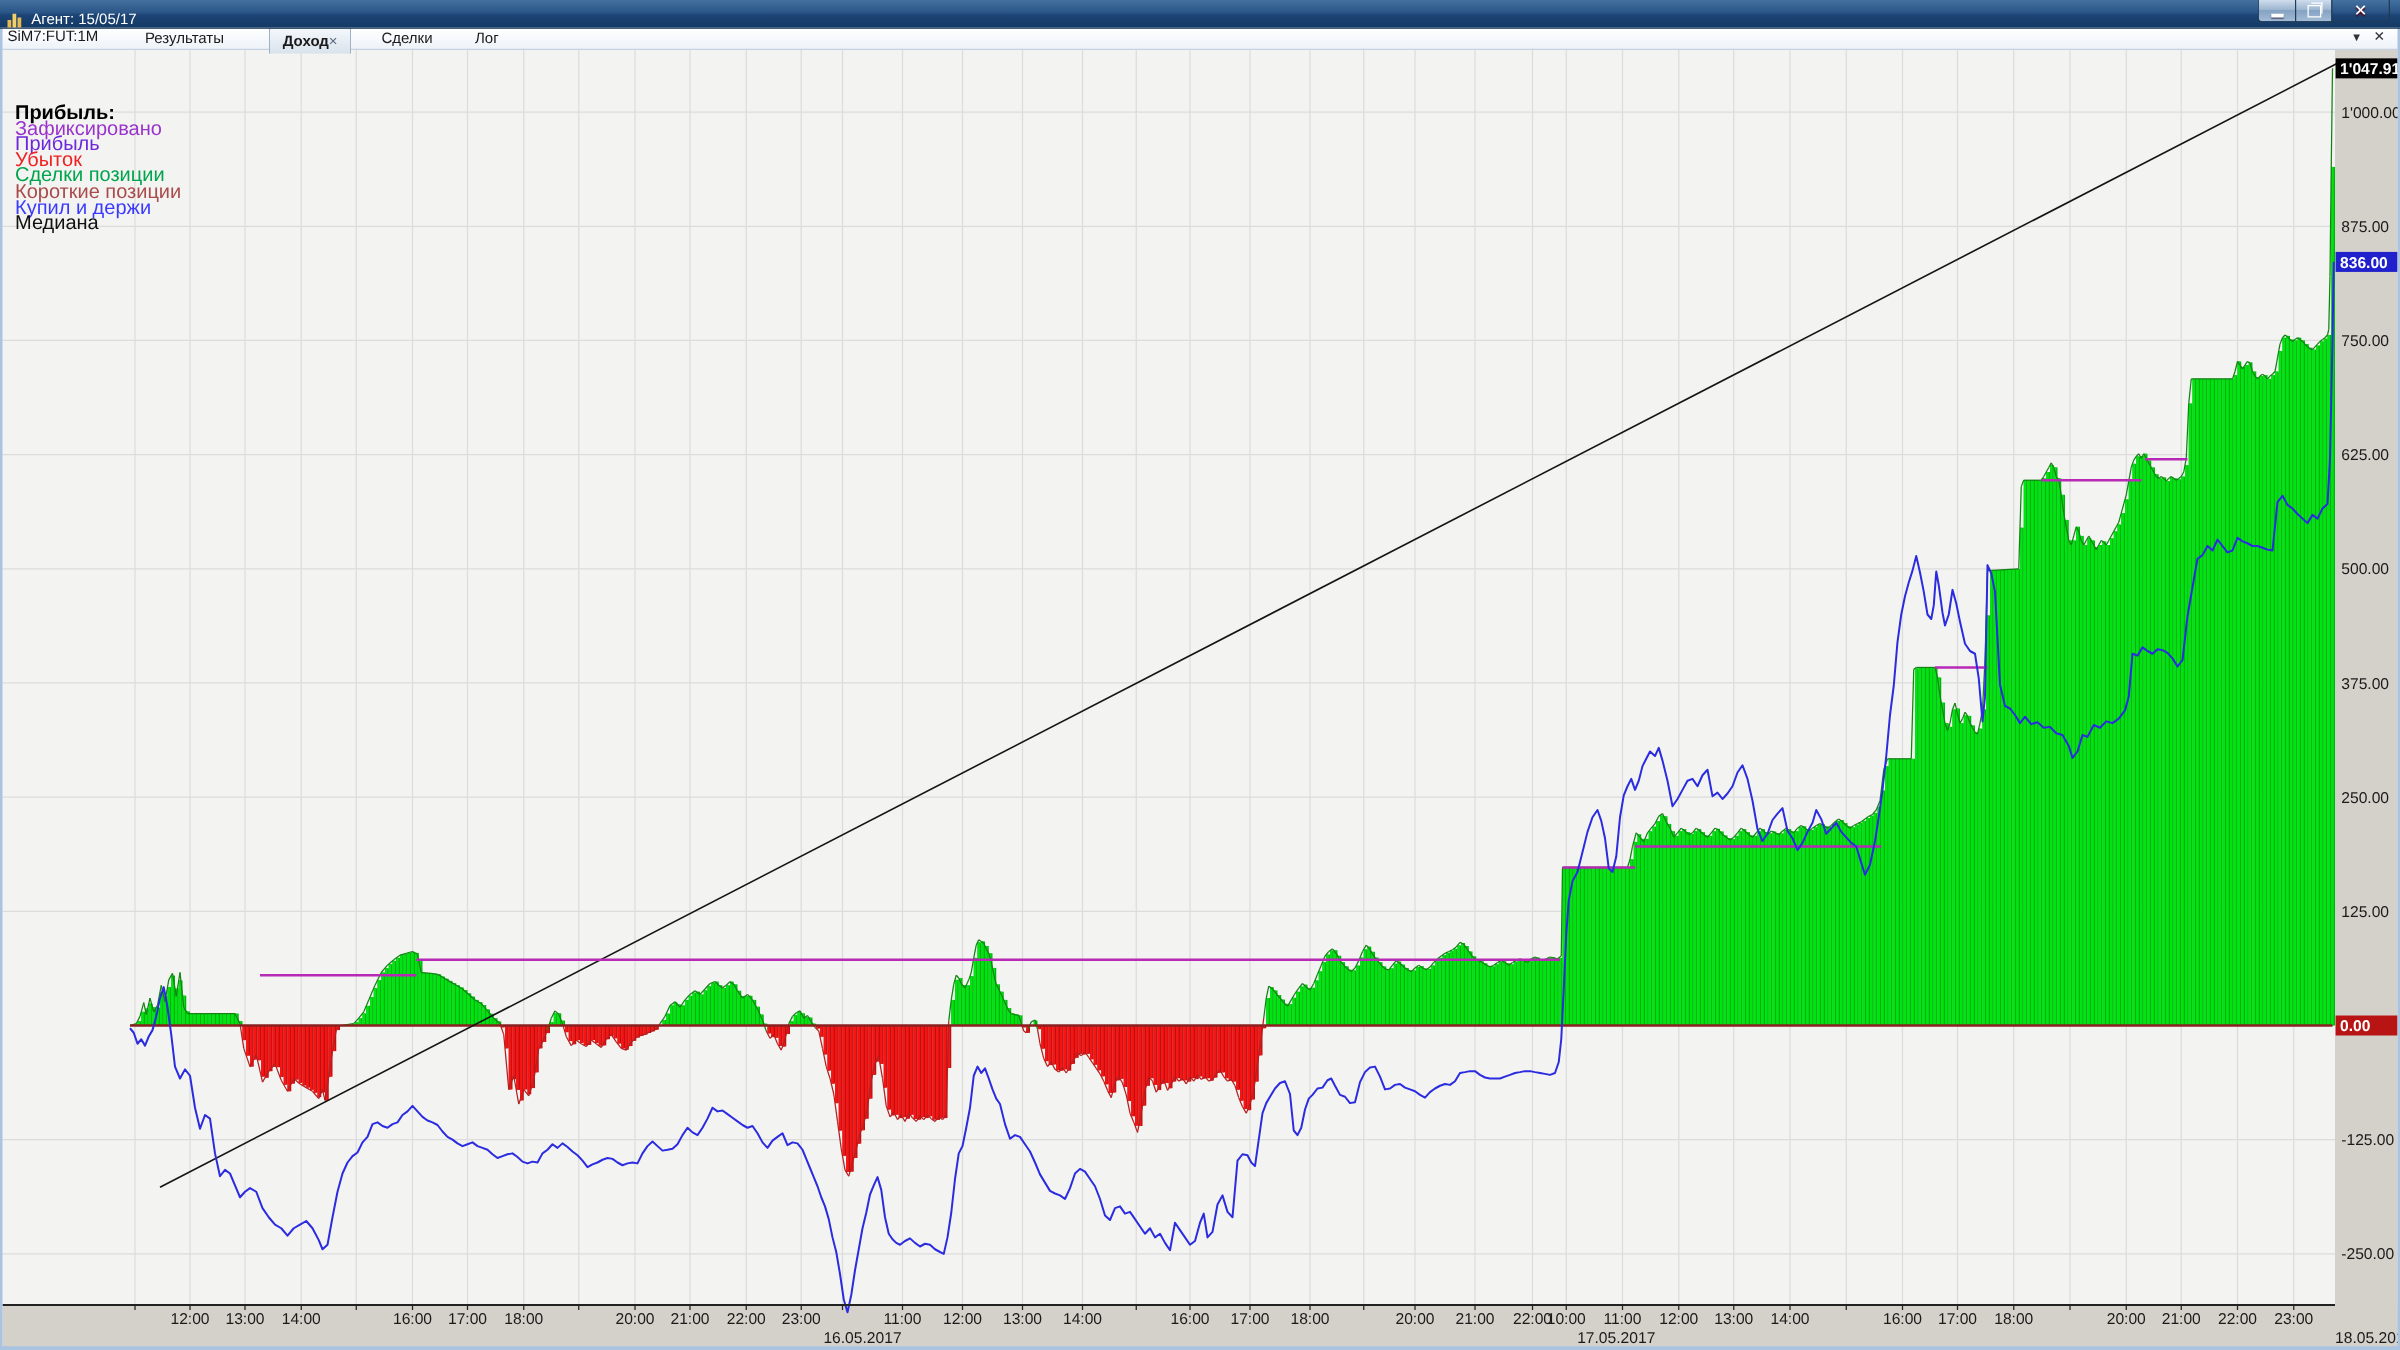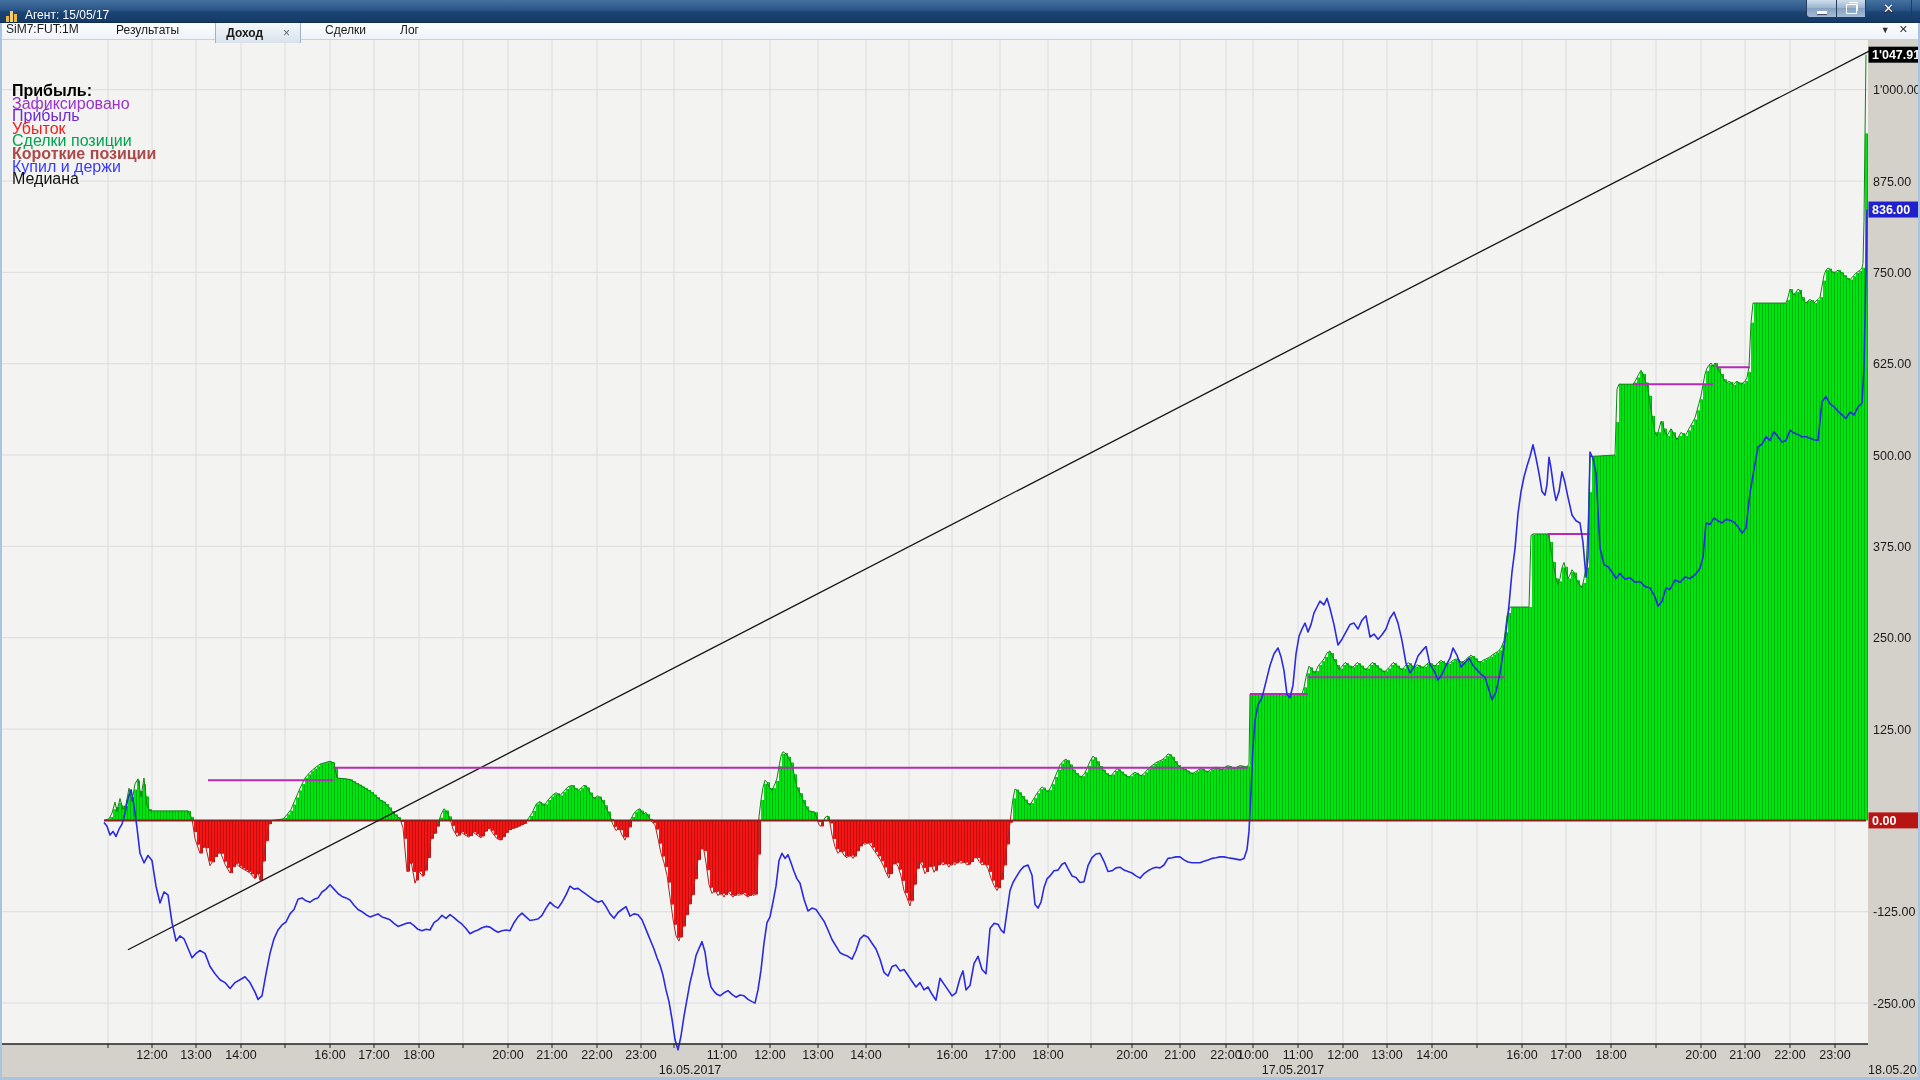--- a/index.html
+++ b/index.html
@@ -28,21 +28,21 @@
   .edge-r{right:0;top:22px;width:2px;bottom:0;}
   .edge-b{left:0;right:0;bottom:0;height:3px;}
   
   .tabbar{position:absolute;left:2px;top:22px;width:1916px;height:17px;z-index:8;
     background:linear-gradient(#ffffff,#eef3f9);border-bottom:1px solid #c5d2e2;
     display:flex;font-size:12px;color:#1a1a1a;}
   .ctx-label{margin-left:4px;width:100px;}
   .tab{padding:0 10px;height:20px;line-height:16px;cursor:default;}
   .tab.plain{margin-right:14px;}
   .tab.active{background:linear-gradient(#f4f8fc,#d9e2ec);border:1px solid #9fb1c5;border-bottom:none;
-    border-radius:2px 2px 0 0;font-weight:bold;display:flex;align-items:center;gap:20px;margin:0 14px 0 12px;}
+    border-radius:2px 2px 0 0;font-weight:bold;display:flex;align-items:center;gap:0;margin:0 14px 0 12px;}
   .tab-close{font-weight:normal;color:#5a6a7a;font-size:12px;}
   .tab-right{position:absolute;right:10px;top:1px;display:flex;gap:10px;color:#333;font-size:11px;align-items:center;}
   .tab-right .dd{font-size:9px;letter-spacing:-1px;}
   
   .chart-area{position:absolute;left:2px;top:39px;width:1916px;height:1039px;background:#f3f3f2;z-index:1;}
   .gutter{position:absolute;left:1868px;top:39px;width:50px;height:1039px;background:#d4d1ca;z-index:2;}
   .xstrip{position:absolute;left:2px;top:1044px;width:1916px;height:34px;background:#d4d1ca;z-index:2;}
   #chart{position:absolute;left:0;top:0;width:1920px;height:1080px;z-index:4;}
   .legend{position:absolute;left:12px;top:61px;z-index:6;font-size:16px;line-height:12.6px;margin-top:24px;}
   .legend .lg-title{font-weight:bold;color:#000;}
@@ -1954,20 +1954,20 @@
     <text x="1293" y="1074" fill="#1a1a1a" text-anchor="middle" style="font:12.5px &quot;Liberation Sans&quot;,sans-serif">17.05.2017</text>
     <text x="1868" y="1074" fill="#1a1a1a" text-anchor="start" style="font:12.5px &quot;Liberation Sans&quot;,sans-serif">18.05.2017</text>
   </svg>
 
 <div class="legend">
   <div class="lg-title">Прибыль:</div>
   <div style="color: rgb(154, 51, 204);">Зафиксировано</div>
   <div style="color: #6d28d9;">Прибыль</div>
   <div style="color: rgb(238, 34, 34);">Убыток</div>
   <div style="color: rgb(0, 164, 76);">Сделки позиции</div>
-  <div style="color: rgb(170, 74, 74); font-weight: bold;">Короткие позиции</div>
+  <div style="color: rgb(170, 74, 74);">Короткие позиции</div>
   <div style="color: rgb(58, 58, 255);">Купил и держи</div>
   <div style="color: rgb(17, 17, 17);">Медиана</div>
 </div>
 
 <div class="win-edge edge-l"></div>
 <div class="win-edge edge-r"></div>
 <div class="win-edge edge-b"></div>
 
 </body></html>

